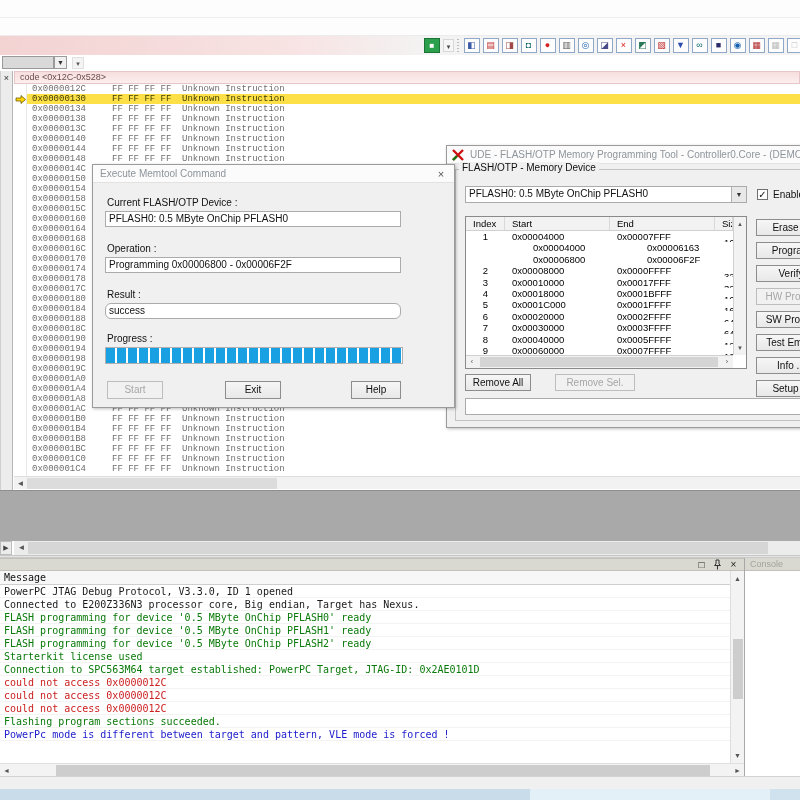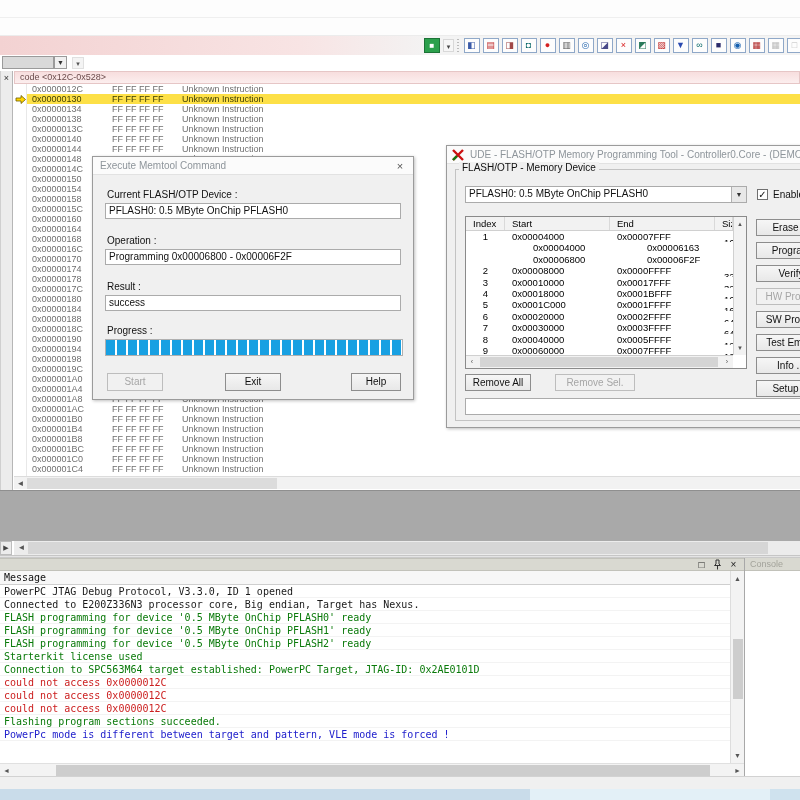--- a/index.html
+++ b/index.html
@@ -40,21 +40,21 @@
   #pane-close { left:1px; top:73px; width:11px; height:11px; font-size:9px; line-height:10px;
                 text-align:center; color:#333; }
   #pane-expand { left:0; top:541px; width:12px; height:14px; background:#ececec;
                  border:1px solid #bdbdbd; font-size:7px; line-height:12px; text-align:center; color:#444; }
 
   
   #code-title { left:14px; top:71px; width:786px; height:13px;
                 background:linear-gradient(#f7dede,#fceeee); border:1px solid #e6c6c6;
                 font-size:9px; line-height:11px; color:#6b4b4b; padding-left:5px; }
   #code-client { left:14px; top:84px; width:786px; height:392px; background:#ffffff; overflow:hidden; }
-  .code-line { position:relative; height:10px; font-family:Liberation Sans, sans-serif;
+  .code-line { position:relative; height:10px; font-family:Liberation Mono, monospace;
                font-size:9px; line-height:10px; color:#6f6f6f; white-space:pre; }
   .code-line .a { position:absolute; left:18px; }
   .code-line .b { position:absolute; left:98px; }
   .code-line .i { position:absolute; left:168px; }
   .code-line.hl { background:#fde047; color:#3c3c00; }
   #code-margin { left:14px; top:84px; width:13px; height:392px; background:#ffffff;
                  border-right:1px solid #e8e8e8; }
   #ip-arrow { left:15px; width:11px; height:9px; }
   #code-hscroll { left:14px; top:476px; width:786px; height:13px; background:#f2f2f2;
                   border-top:1px solid #dcdcdc; }
@@ -76,21 +76,21 @@
   .win-x { position:absolute; right:6px; top:2px; width:14px; height:14px; font-size:11px;
            color:#555; text-align:center; line-height:14px; }
   .fld { position:absolute; background:#fff; border:1px solid #ababab; font-size:10px;
          line-height:14px; padding:0 3px; color:#111; white-space:nowrap; overflow:hidden; }
   .lbl { position:absolute; font-size:10px; color:#111; }
   .btn { position:absolute; background:linear-gradient(#f6f6f6,#e8e8e8); border:1px solid #8d8d8d;
          font-size:10px; color:#111; text-align:center; }
   .btn.dis { color:#a6a6a6; border-color:#bdbdbd; background:#f1f1f1; }
 
   
-  #dlg { left:92px; top:156px; width:322px; height:244px; z-index:30; }
+  #dlg { left:92px; top:164px; width:363px; height:244px; z-index:30; }
   #dlg-progress { left:12px; top:182px; width:298px; height:17px; border:1px solid #b0b0b0;
                   background:repeating-linear-gradient(to right,#18a0e2 0 9px,#ffffff 9px 11px); }
 
   
   #flash-win { left:446px; top:145px; width:420px; height:283px; z-index:20; }
   #flash-group { position:absolute; left:8px; top:23px; width:500px; height:252px;
                  border:1px solid #c3c3c3; }
   #flash-group-lbl { position:absolute; left:12px; top:16px; font-size:10px; color:#111;
                      background:#f0f0f0; padding:0 3px; }
   #flash-combo { left:18px; top:40px; width:282px; height:17px; }
@@ -403,21 +403,21 @@
   <div class="win" id="dlg">
     <div class="win-title">
       <span>Execute Memtool Command</span>
       <span class="win-x">×</span>
     </div>
     <div class="lbl" style="left:14px; top:32px;">Current FLASH/OTP Device :</div>
     <div class="fld" style="left:12px; top:46px; width:296px; height:16px;">PFLASH0: 0.5 MByte OnChip PFLASH0</div>
     <div class="lbl" style="left:14px; top:78px;">Operation :</div>
     <div class="fld" style="left:12px; top:92px; width:296px; height:16px;">Programming 0x00006800 - 0x00006F2F</div>
     <div class="lbl" style="left:14px; top:124px;">Result :</div>
-    <div class="fld" style="left:12px; top:138px; width:296px; height:16px;">success</div>
+    <div class="fld" style="left:12px; top:138px; width:296px; height:16px;border-radius:6px;">success</div>
     <div class="lbl" style="left:14px; top:168px;">Progress :</div>
     <div class="abs" id="dlg-progress"></div>
     <div class="btn dis" style="left:14px; top:216px; width:56px; height:18px; line-height:16px;">Start</div>
     <div class="btn" style="left:132px; top:216px; width:56px; height:18px; line-height:16px;">Exit</div>
     <div class="btn" style="left:258px; top:216px; width:50px; height:18px; line-height:16px;">Help</div>
   </div>
 
 </div>
 
 </body></html>

